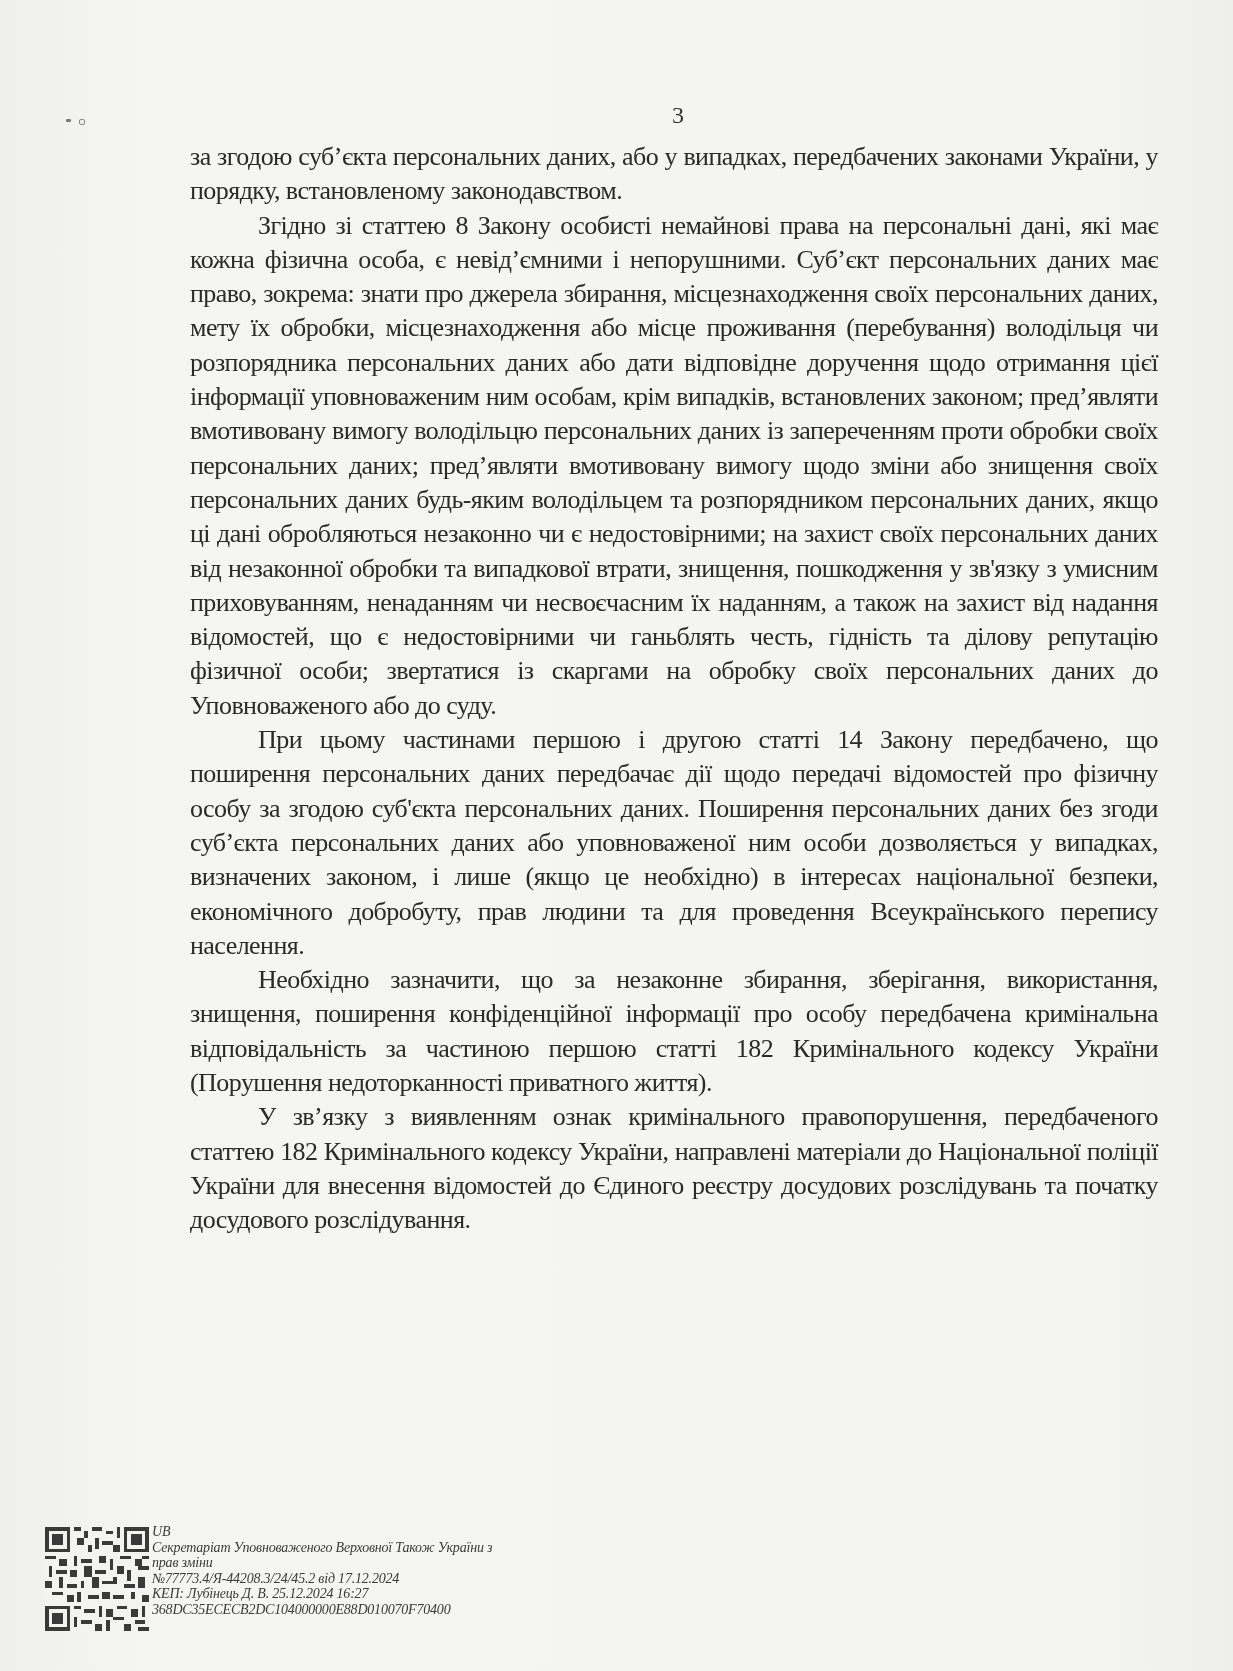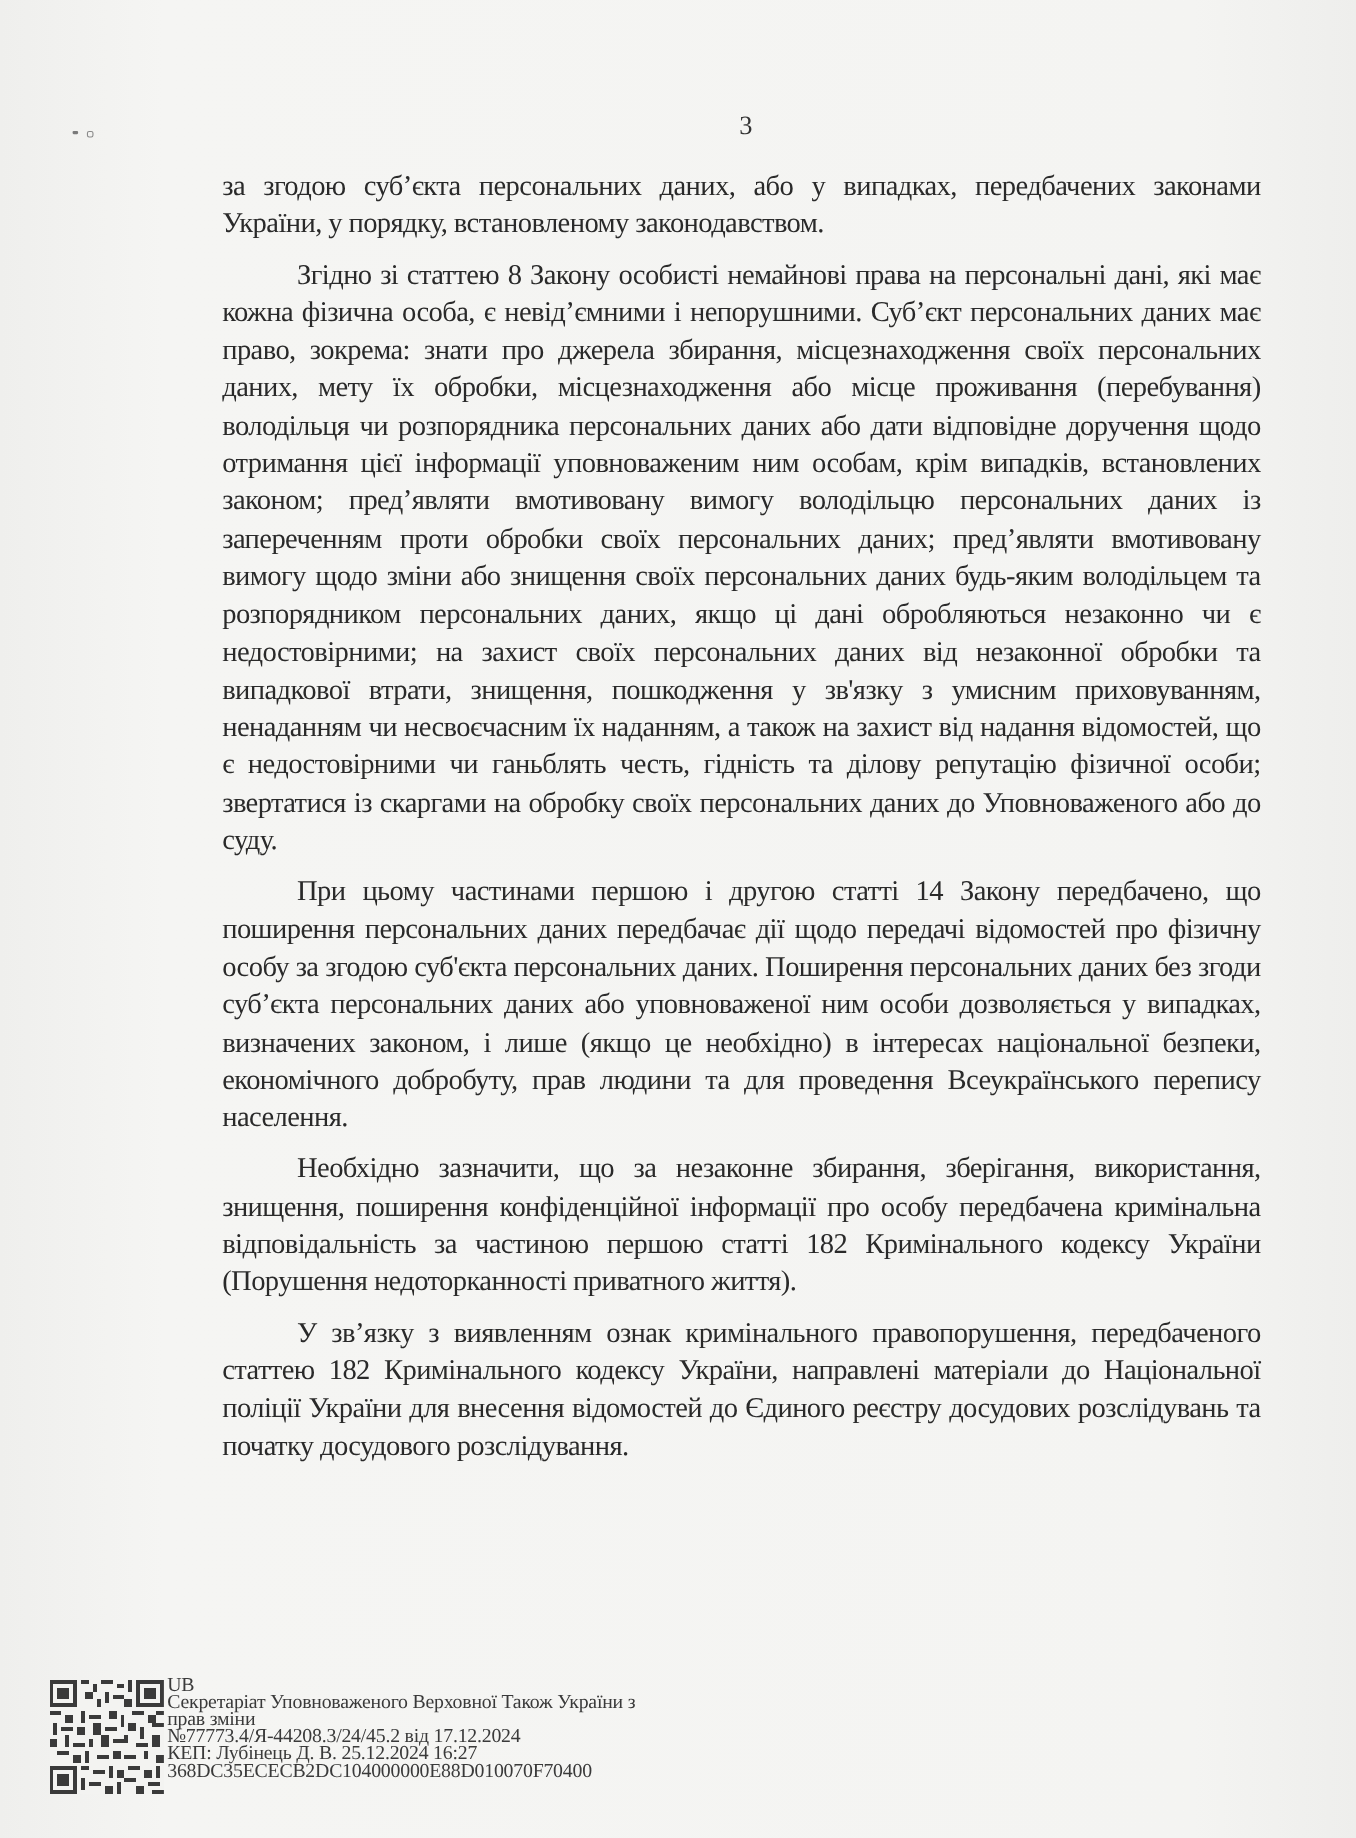--- a/index.html
+++ b/index.html
@@ -55,44 +55,45 @@
       position: absolute;
       left: 190px;
       top: 140px;
       width: 968px;
       font-size: 26px;
       line-height: 34.3px;
       text-align: justify;
       letter-spacing: -0.55px;
     }
     .body-text p {
-      margin: 12px;
+      margin: 0;
     }
     .body-text p.indent {
       text-indent: 68px;
     }
     .footer-stamp {
       position: absolute;
       left: 45px;
       top: 1527px;
       display: flex;
       align-items: flex-start;
     }
     .qr {
       width: 104px;
       height: 104px;
       margin-right: 3px;
     }
     .stamp-text {
       font-family: "Liberation Serif", serif;
-      font-size: 18px;
+      font-size: 14px;
       line-height: 15.5px;
       color: #3a3a3a;
       letter-spacing: -0.2px;
       margin-top: -3px;
+      font-style: italic;
     }
     .stamp-text div {
       white-space: nowrap;
     }
   </style>
 </head>
 <body>
 
 <div class="page">
 

